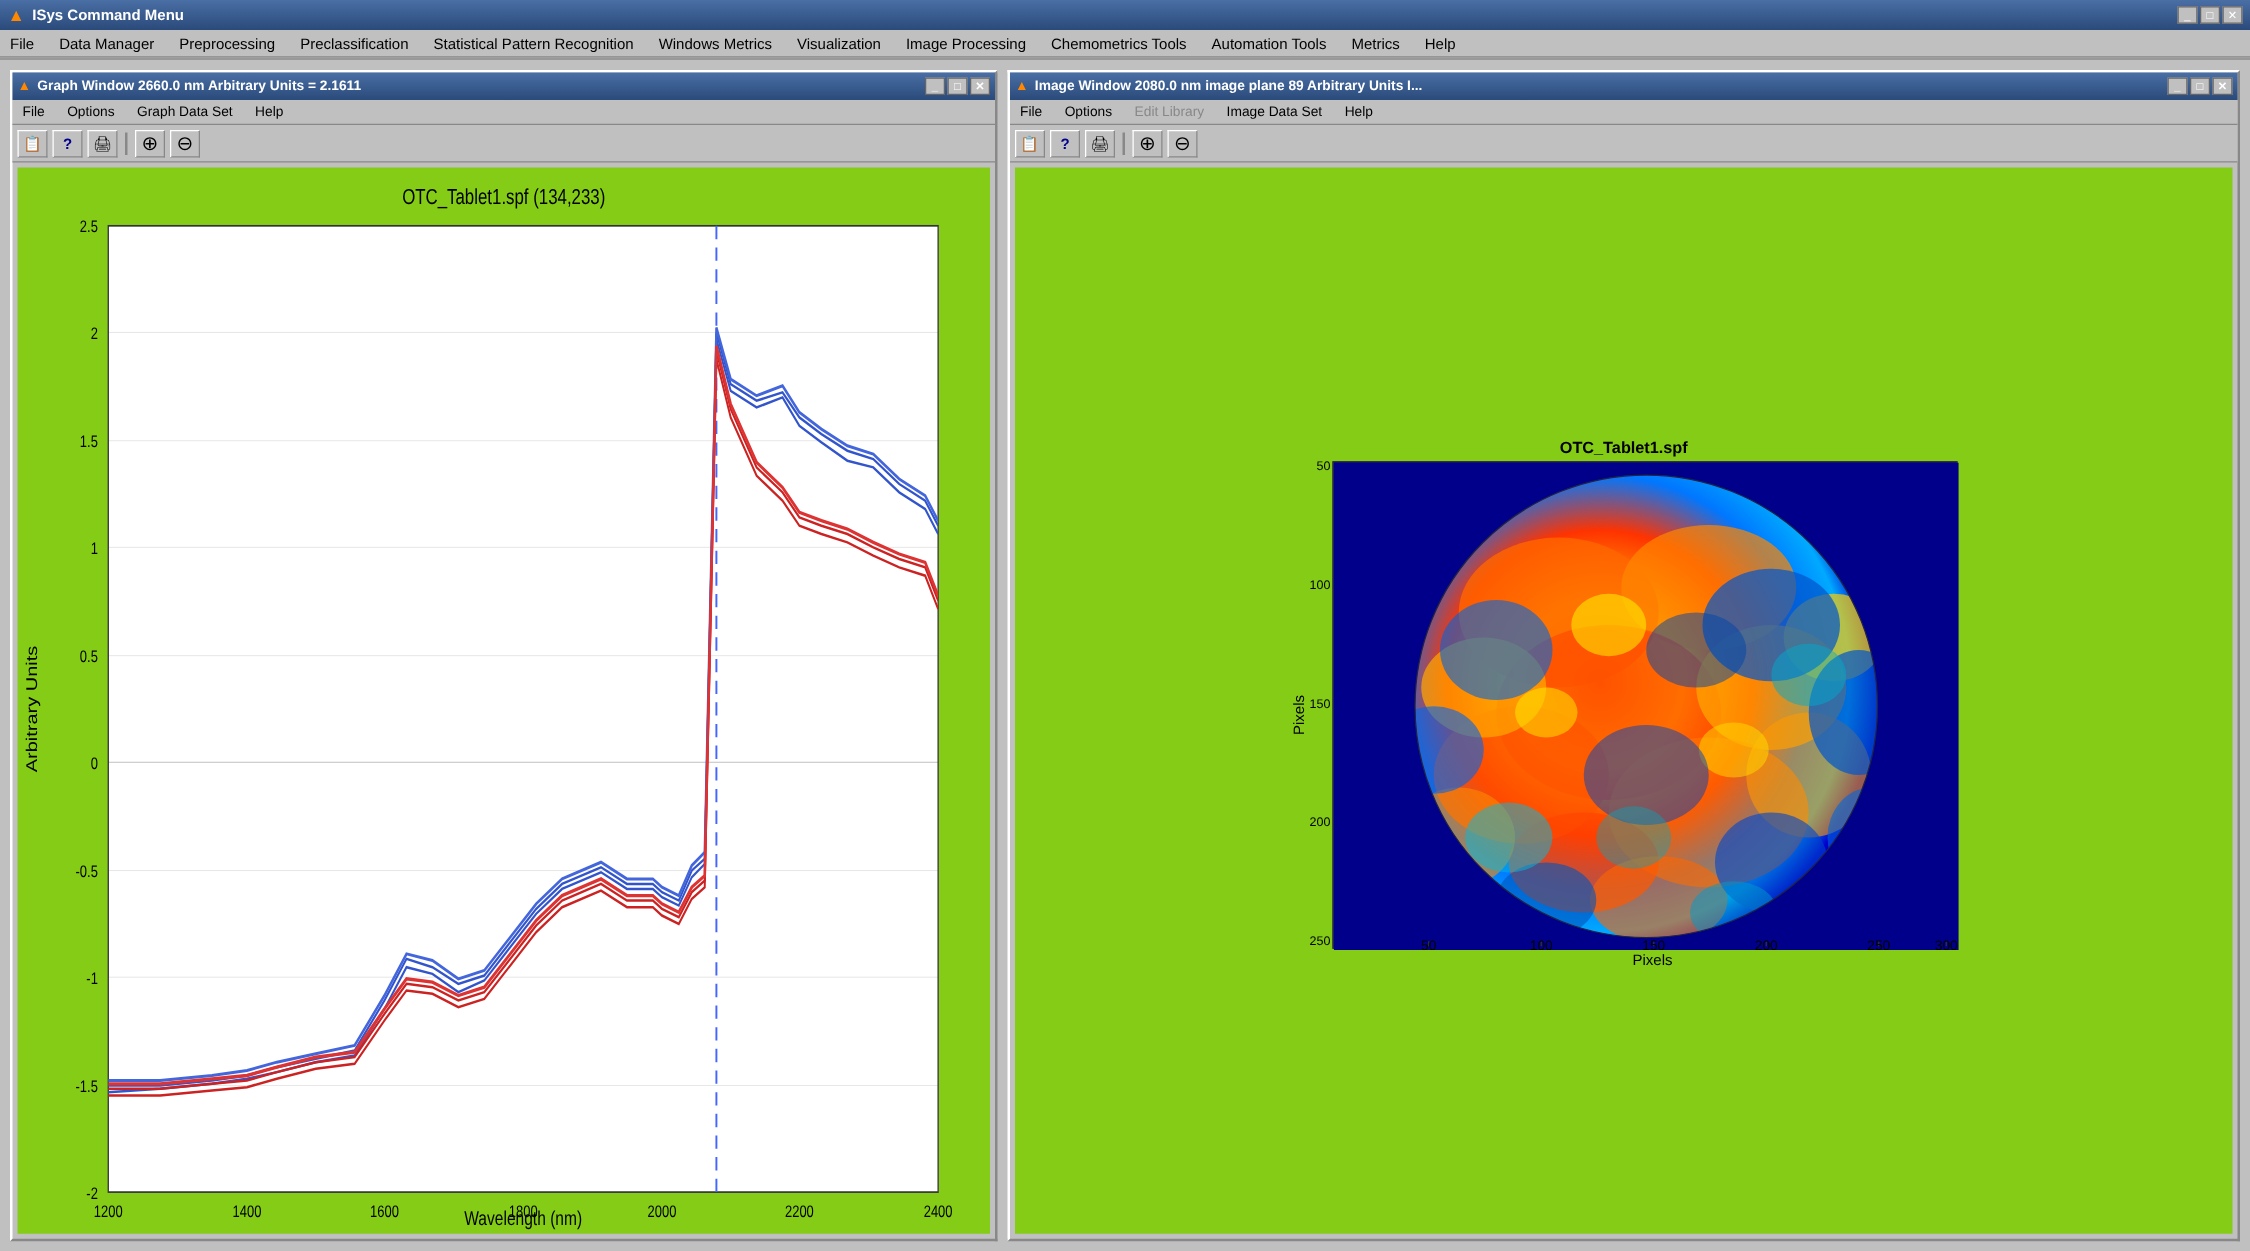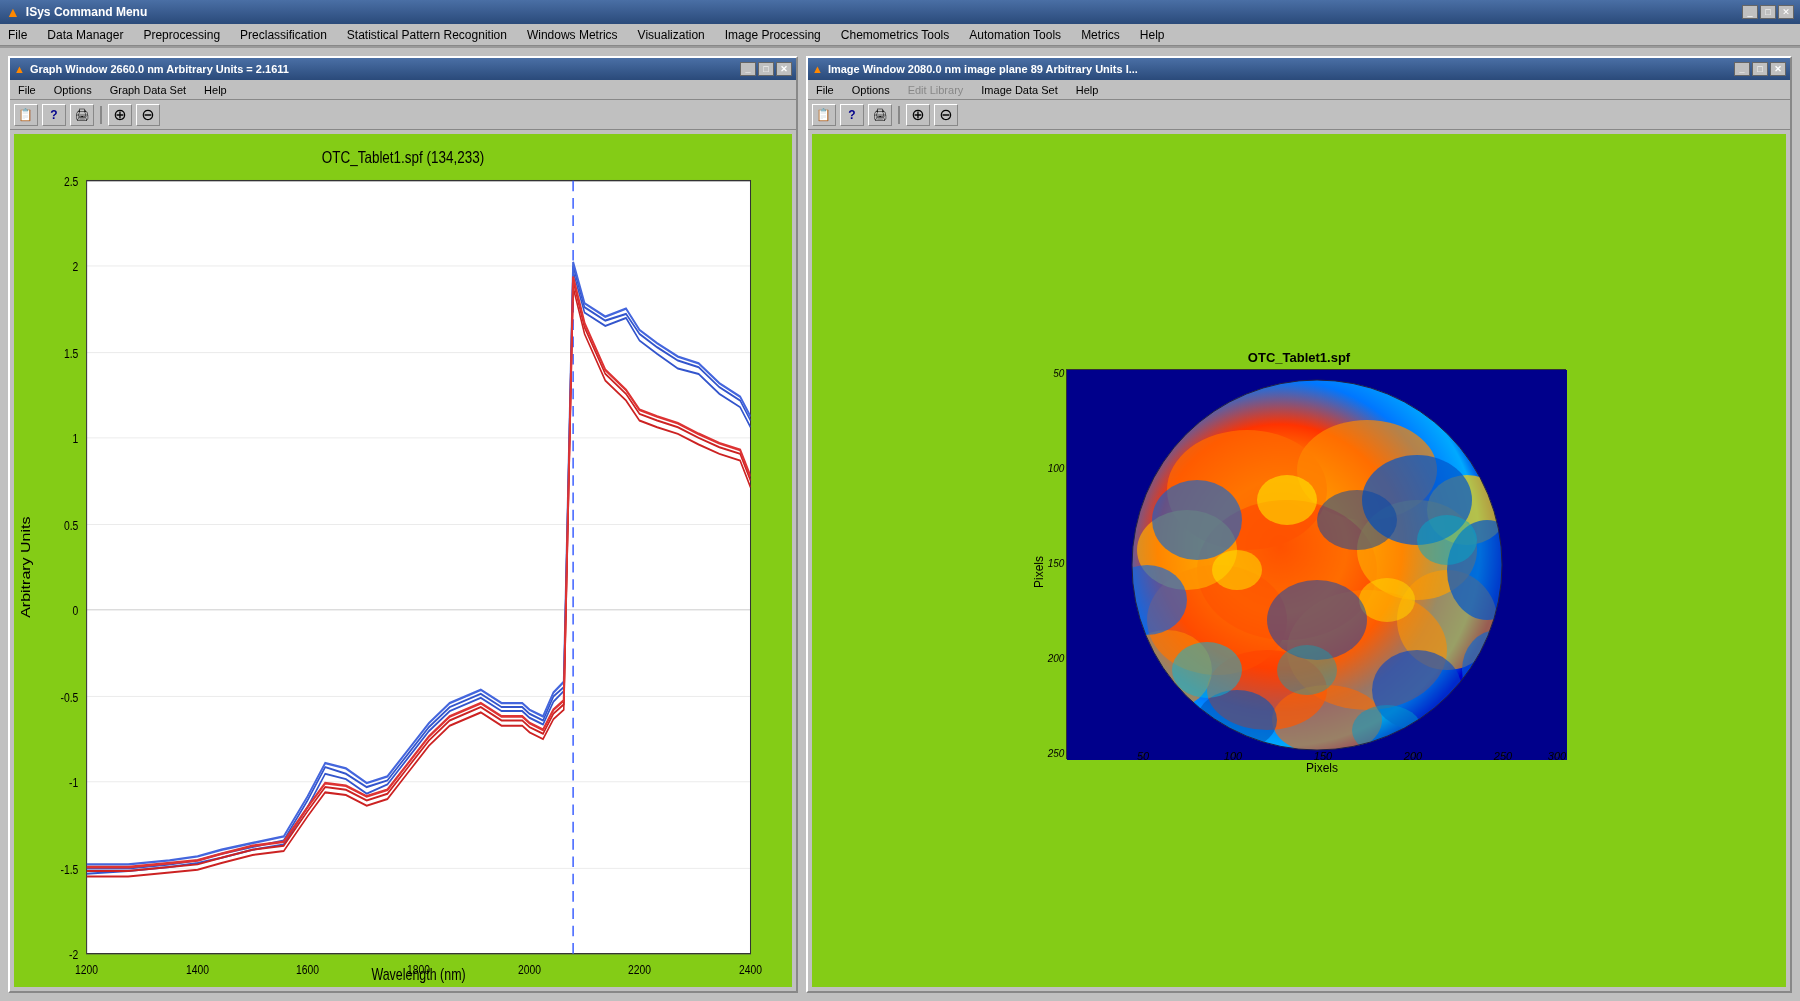--- a/index.html
+++ b/index.html
@@ -542,21 +542,21 @@
     <div class="graph-area">
       <div style="display:flex; flex-direction:column; align-items:center; justify-content:center; height:100%; padding:8px 4px 4px 4px;">
 
         <div style="font-size:13px; font-weight:bold; margin-bottom:4px;">OTC_Tablet1.spf</div>
 
         <div style="display:flex; align-items:center;">
 
           <div style="writing-mode:vertical-rl; transform:rotate(180deg); font-size:12px; margin-right:2px; font-family:Arial;">Pixels</div>
 
           <div style="display:flex; flex-direction:column;">
-            <div style="display:flex; flex-direction:row;font-style:italic;">
+            <div style="display:flex; flex-direction:row;">
 
               <div style="display:flex; flex-direction:column; justify-content:space-between; height:390px; margin-right:2px; padding-top:0; font-size:10px; font-family:Arial; text-align:right;">
                 <span style="line-height:1;">50</span>
                 <span style="line-height:1;">100</span>
                 <span style="line-height:1;">150</span>
                 <span style="line-height:1;">200</span>
                 <span style="line-height:1;">250</span>
               </div>
 
               <div style="position:relative; width:500px; height:390px; background:#00008b; border:1px solid #333;">

